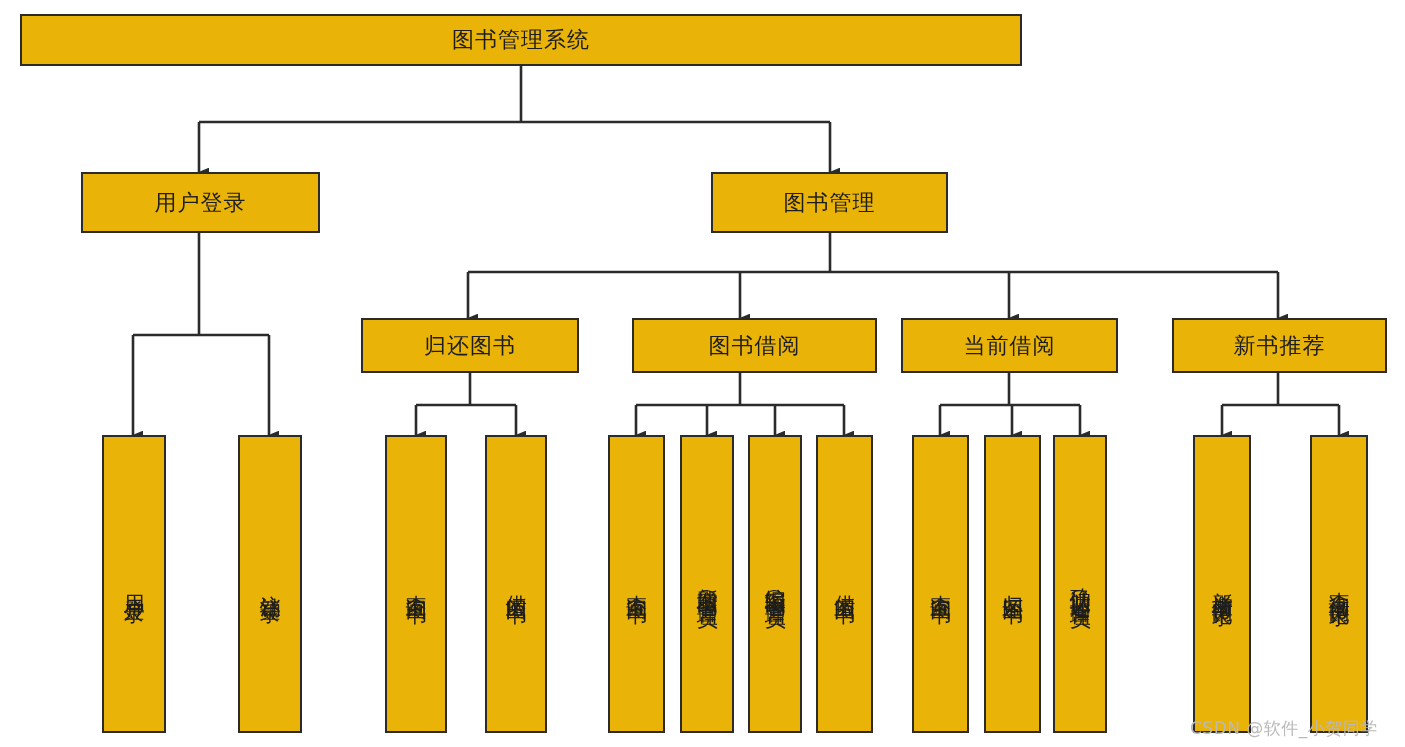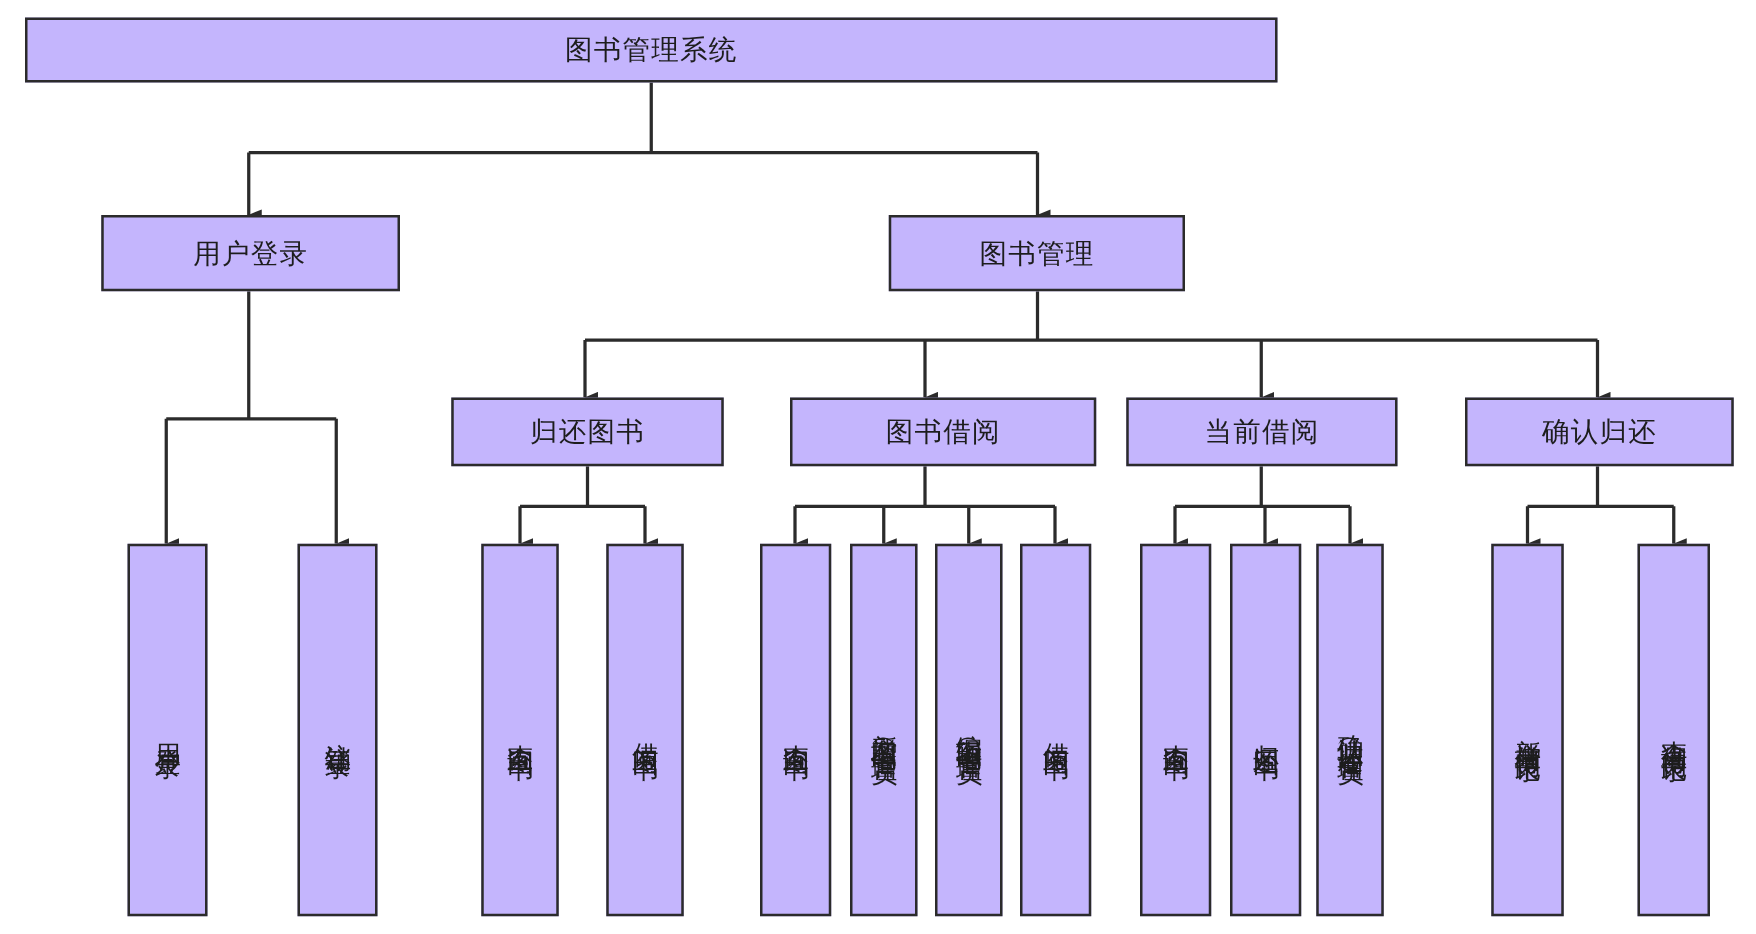--- a/index.html
+++ b/index.html
@@ -22,21 +22,21 @@
     position: absolute;
     left: 0;
     top: 0;
     width: 1405px;
     height: 747px;
     pointer-events: none;
   }
   .node {
     position: absolute;
     box-sizing: border-box;
-    background: #c4b5fd;
+    background: #eab308;
     border: 2px solid #2b2b2b;
     display: flex;
     align-items: center;
     justify-content: center;
     color: #1d1d1d;
   }
   .node.horiz {
     font-size: 22px;
     letter-spacing: 1px;
   }
@@ -108,21 +108,21 @@
   </svg>
 
   <div class="node horiz" style="left: 20px; top: 14px; width: 1002px; height: 52px;">图书管理系统</div>
 
   <div class="node horiz" style="left: 81px; top: 172px; width: 239px; height: 61px;">用户登录</div>
   <div class="node horiz" style="left: 711px; top: 172px; width: 237px; height: 61px;">图书管理</div>
 
   <div class="node horiz" style="left: 361px; top: 318px; width: 218px; height: 55px;">归还图书</div>
   <div class="node horiz" style="left: 632px; top: 318px; width: 245px; height: 55px;">图书借阅</div>
   <div class="node horiz" style="left: 901px; top: 318px; width: 217px; height: 55px;">当前借阅</div>
-  <div class="node horiz" style="left: 1172px; top: 318px; width: 215px; height: 55px;">确认归还</div>
+  <div class="node horiz" style="left: 1172px; top: 318px; width: 215px; height: 55px;">新书推荐</div>
 
   <div class="node vert" style="left: 102px; top: 435px; width: 64px; height: 298px;">
     <span class="vlabel">用户登录</span>
   </div>
   <div class="node vert" style="left: 238px; top: 435px; width: 64px; height: 298px;">
     <span class="vlabel">注销登录</span>
   </div>
   <div class="node vert" style="left: 385px; top: 435px; width: 62px; height: 298px;">
     <span class="vlabel">查询图书</span>
   </div>
@@ -150,14 +150,15 @@
   <div class="node vert" style="left: 1053px; top: 435px; width: 54px; height: 298px;">
     <span class="vlabel">确认归还（管理员）</span>
   </div>
   <div class="node vert" style="left: 1193px; top: 435px; width: 58px; height: 298px;">
     <span class="vlabel">新增借阅记录</span>
   </div>
   <div class="node vert" style="left: 1310px; top: 435px; width: 58px; height: 298px;">
     <span class="vlabel">查询借阅记录</span>
   </div>
 
+  <div class="watermark" style="left: 1190px; top: 717px;">CSDN @软件_小贺同学</div>
 
 </div>
 
 </body></html>

